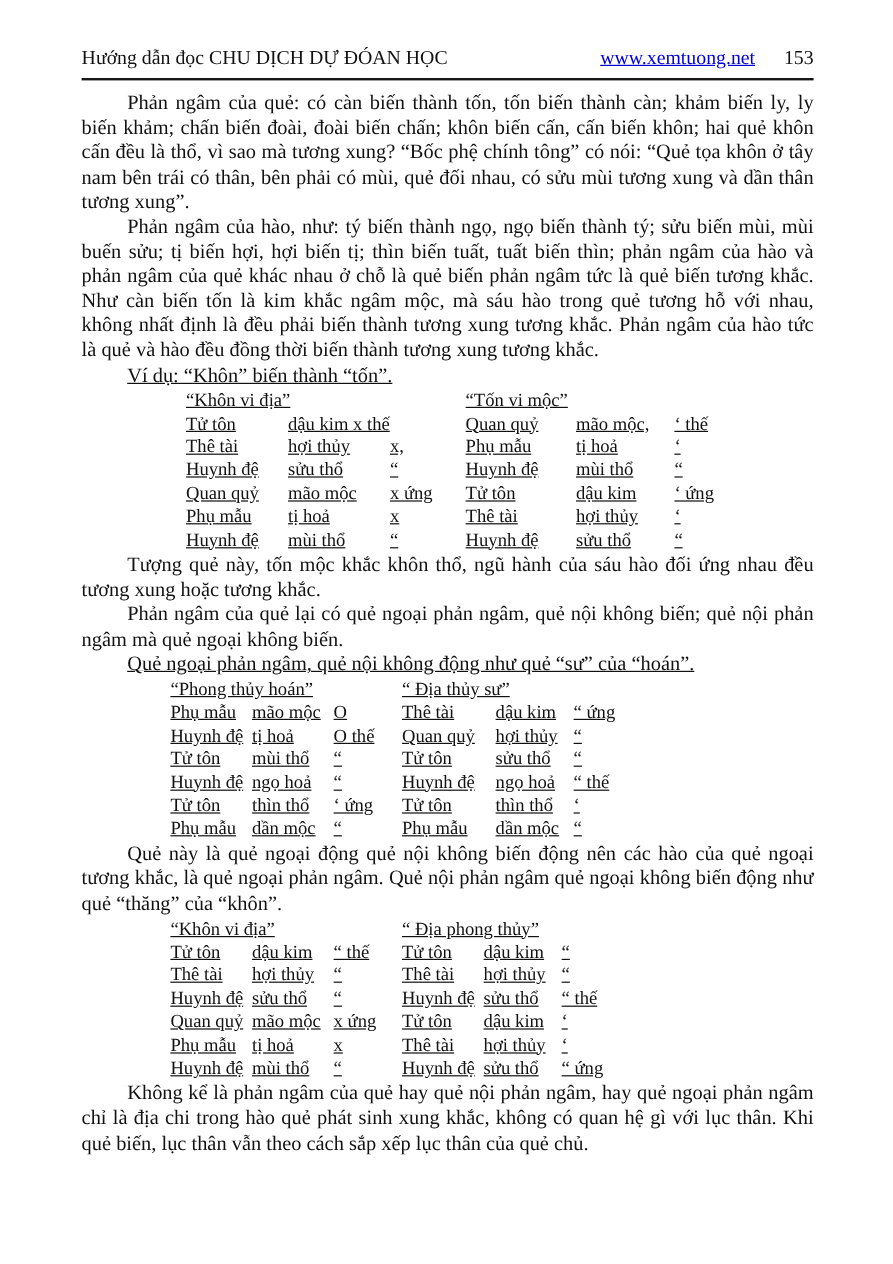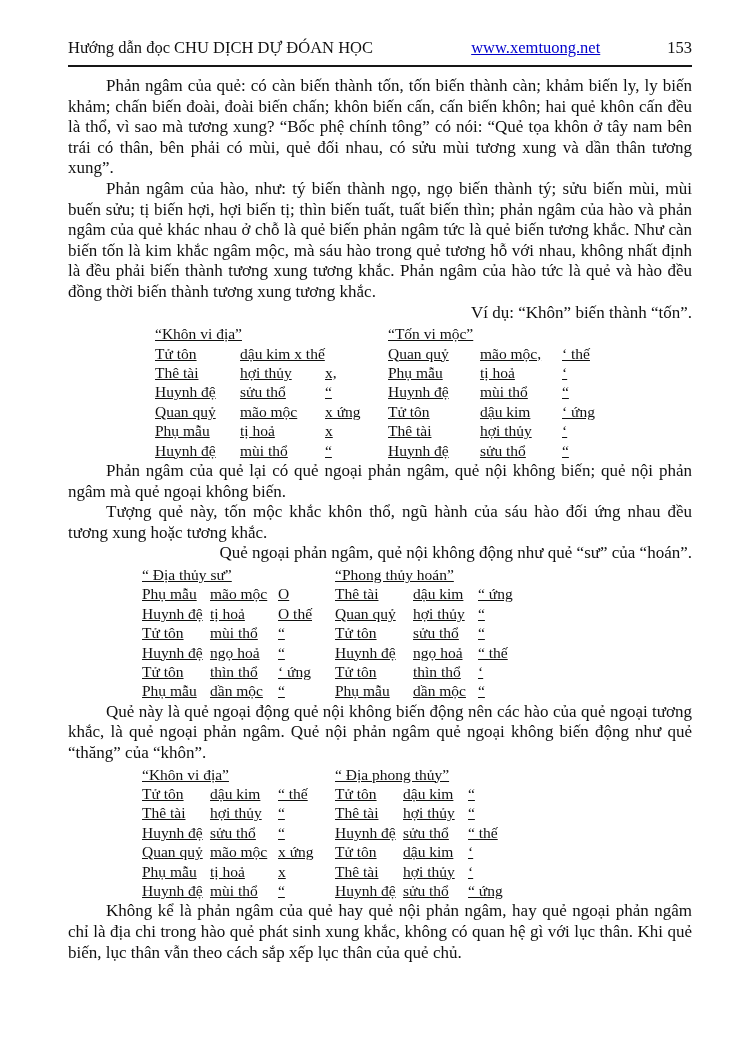--- a/index.html
+++ b/index.html
@@ -1,29 +1,29 @@
 <!DOCTYPE html>
 <html lang="vi"><head>
 <meta charset="utf-8">
 <style>
   html,body{margin:0;padding:0;}
   body{
     width:744px;height:1053px;background:#ffffff;color:#111;
     font-family:"Liberation Serif","DejaVu Serif",serif;
     -webkit-font-smoothing:antialiased;
   }
-  .page{box-sizing:border-box;width:744px;height:1053px;padding:38px 52px 0 68px;overflow:hidden;border-radius:12px;}
+  .page{box-sizing:border-box;width:744px;height:1053px;padding:38px 66px 0 68px;overflow:hidden;border-radius:12px;}
   
   .hdr{display:flex;justify-content:space-between;align-items:baseline;font-size:16.5px;white-space:nowrap;}
-  .hdr-right{display:flex;gap:67px;align-items:flex-start;}
+  .hdr-right{display:flex;gap:24px;align-items:flex-start;}
   .hdr a{color:#0000cc;text-decoration:underline;}
   .rule{border-top:2px solid #161616;margin-top:7px;margin-bottom:9px;}
   
   .para{font-size:17px;line-height:20.6px;text-align:justify;text-indent:38px;margin:0;}
-  .para.noj{text-align:right;}
+  .para.noj{text-align:left;text-decoration:underline;}
   
   .hex{display:grid;font-size:15.5px;line-height:19.4px;margin:1px 0 1px 87px;text-decoration:underline;}
   .hex.t1{grid-template-columns:85px 85px 63px 92px 82px auto;}
   .hex.t23{grid-template-columns:68px 68px 57px 78px 65px auto;margin-left:74px;}
   .hex.t3r{grid-template-columns:68px 68px 57px 68px 65px auto;margin-left:74px;}
   .hex .cell{white-space:nowrap;}
   .hex .title{grid-column:span 3;}
 </style>
 </head>
 <body>
@@ -77,27 +77,27 @@
       <span class="cell">hợi thủy</span>
       <span class="cell">‘</span>
       <span class="cell">Huynh đệ</span>
       <span class="cell">mùi thổ</span>
       <span class="cell">“</span>
       <span class="cell">Huynh đệ</span>
       <span class="cell">sửu thổ</span>
       <span class="cell">“</span>
     </div>
 
+  <p class="para">Tượng quẻ này, tốn mộc khắc khôn thổ, ngũ hành của sáu hào đối ứng nhau đều tương xung hoặc tương khắc.</p>
   <p class="para">Phản ngâm của quẻ lại có quẻ ngoại phản ngâm, quẻ nội không biến; quẻ nội phản ngâm mà quẻ ngoại không biến.</p>
-  <p class="para">Tượng quẻ này, tốn mộc khắc khôn thổ, ngũ hành của sáu hào đối ứng nhau đều tương xung hoặc tương khắc.</p>
   <p class="para noj">Quẻ ngoại phản ngâm, quẻ nội không động như quẻ “sư” của “hoán”.</p>
 
   <div class="hex t23">
+      <span class="cell title">“Phong thủy hoán”</span>
       <span class="cell title">“ Địa thủy sư”</span>
-      <span class="cell title">“Phong thủy hoán”</span>
       <span class="cell">Phụ mẫu</span>
       <span class="cell">mão mộc</span>
       <span class="cell">O</span>
       <span class="cell">Thê tài</span>
       <span class="cell">dậu kim</span>
       <span class="cell">“ ứng</span>
       <span class="cell">Huynh đệ</span>
       <span class="cell">tị hoả</span>
       <span class="cell">O thế</span>
       <span class="cell">Quan quỷ</span>

